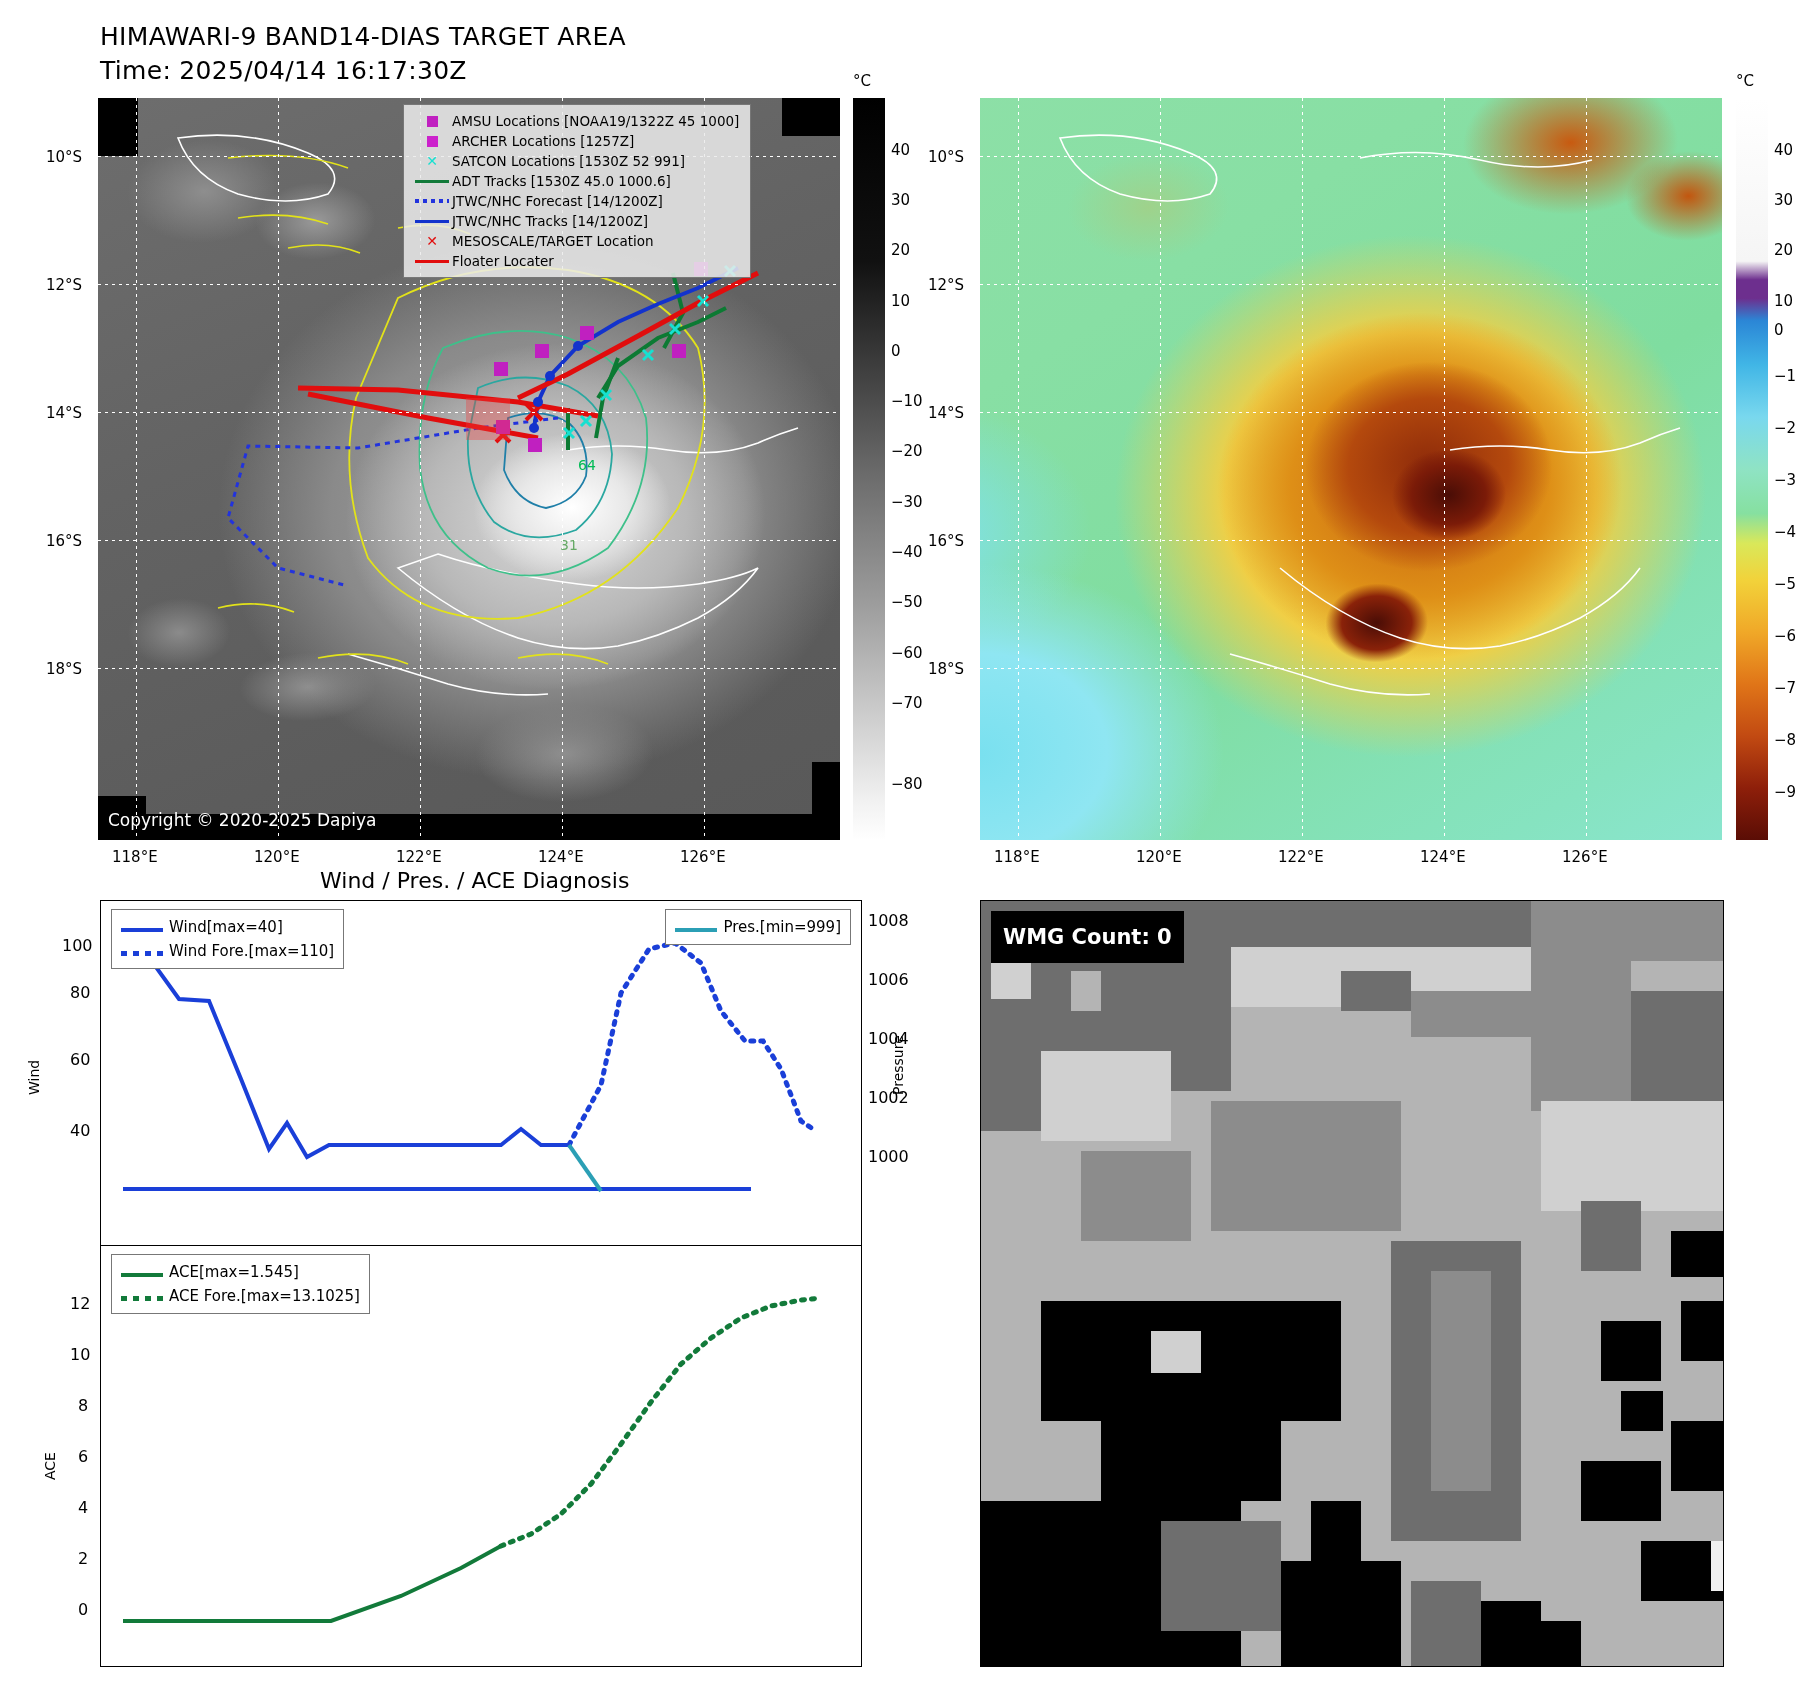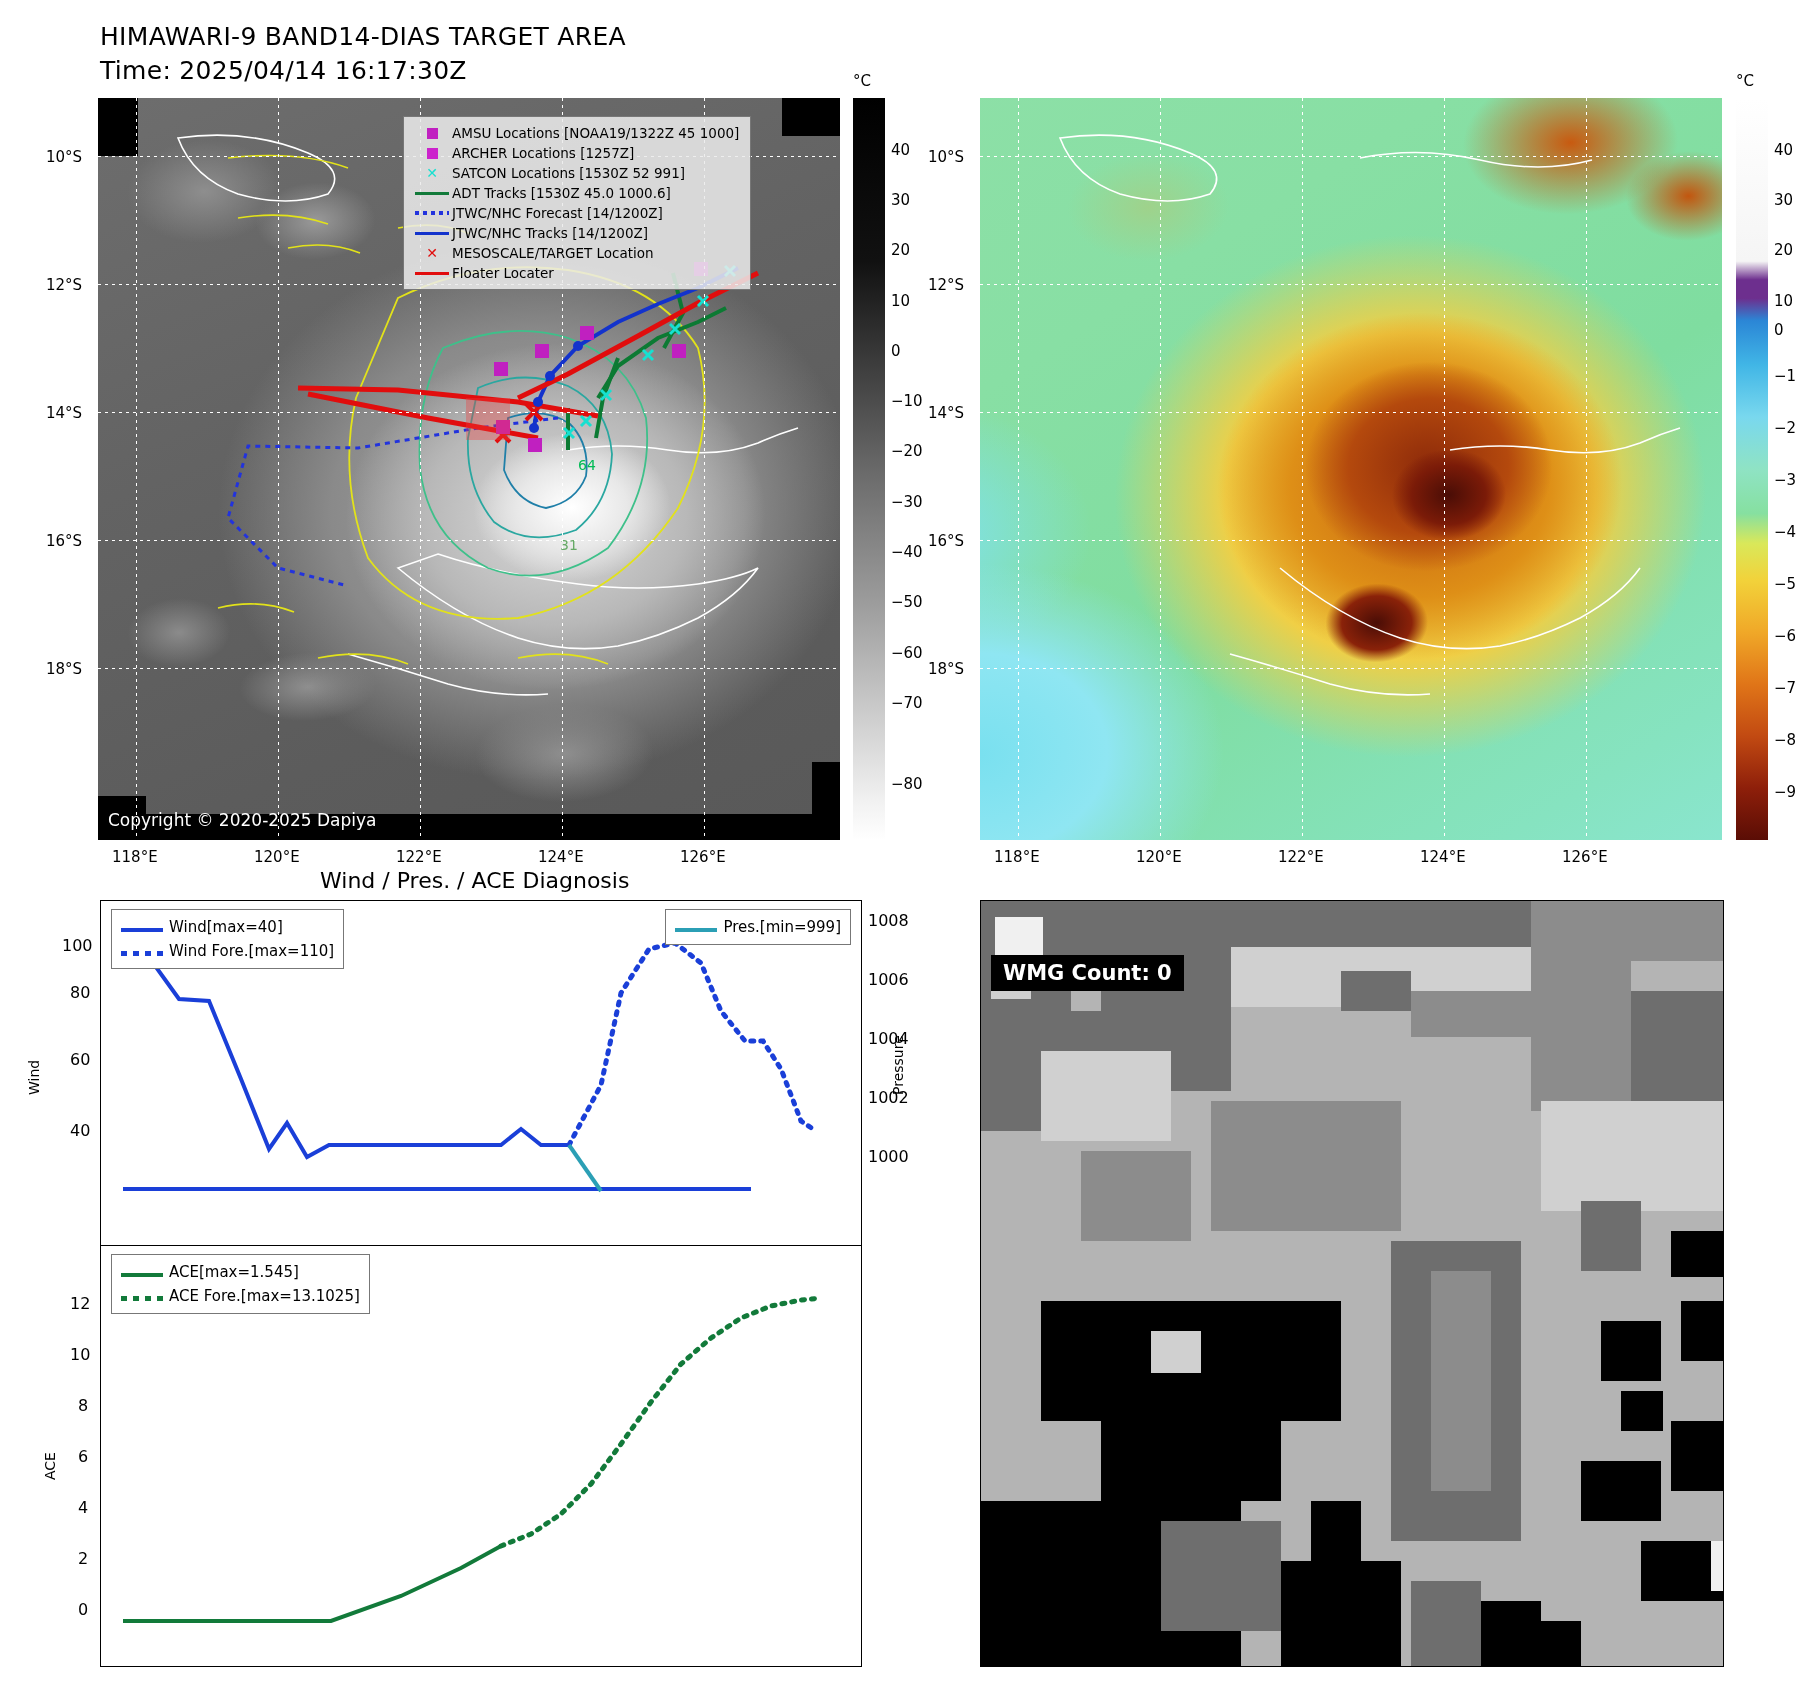--- a/index.html
+++ b/index.html
@@ -26,21 +26,21 @@
       radial-gradient(ellipse 80px 40px at 30% 75%, #8f8f8f 0%, rgba(80,80,80,0) 75%),
       radial-gradient(ellipse 100px 55px at 60% 84%, #909090 0%, rgba(80,80,80,0) 78%),
       linear-gradient(160deg,#6f6f6f 0%,#636363 40%,#5c5c5c 70%,#585858 100%);
      transform:rotate(-2.2deg) scale(1.14);}
   .blackcorner{position:absolute;background:#000;}
   .p1-grid{position:absolute;inset:0;}
   .p1-grid .v,.p1-grid .h{position:absolute;background:rgba(255,255,255,.85);}
   .p1-grid .v{width:1px;height:100%;background-image:linear-gradient(to bottom,#fff 50%,transparent 50%);background-size:1px 7px;background-color:transparent;}
   .p1-grid .h{height:1px;width:100%;background-image:linear-gradient(to right,#fff 50%,transparent 50%);background-size:7px 1px;background-color:transparent;}
   .copyright{position:absolute;left:10px;bottom:10px;color:#fff;font-size:17px;font-weight:normal;}
-  .legendbox{position:absolute;left:305px;top:18px;width:330px;background:rgba(235,235,235,.86);border:1px solid #777;padding:6px 8px;font-size:13.5px;}
+  .legendbox{position:absolute;left:305px;top:6px;width:330px;background:rgba(235,235,235,.86);border:1px solid #777;padding:6px 8px;font-size:13.5px;}
   .legendbox .row{display:flex;align-items:center;height:20px;}
   .legendbox .sw{width:40px;flex:0 0 40px;display:flex;align-items:center;justify-content:center;}
   .sq{width:11px;height:11px;background:#c020c0;display:inline-block;}
   .sq.m{background:#cc22cc;}
   .xx{color:#16e0d0;font-weight:bold;font-size:14px;}
   .ln{width:34px;height:3px;display:inline-block;}
   .ln.green{background:#127a3a;}
   .ln.bluedot{background:repeating-linear-gradient(to right,#2233dd 0 4px,transparent 4px 8px);height:4px;}
   .ln.blue{background:#1333cc;}
   .ln.red{background:#e10d0d;}
@@ -87,21 +87,21 @@
   .sl.bluedot{background:repeating-linear-gradient(to right,#1a3fd8 0 6px,transparent 6px 12px);height:5px;}
   .sl.teal{background:#2b9fb5;}
   .sl.green{background:#127a3a;}
   .sl.greendot{background:repeating-linear-gradient(to right,#127a3a 0 6px,transparent 6px 12px);height:5px;}
   .ylab{position:absolute;font-size:14px;transform:rotate(-90deg);transform-origin:left top;white-space:nowrap;}
   .ytick{position:absolute;font-size:16px;transform:translateY(-50%);}
 
   
   #panel4{position:absolute;left:900px;top:880px;width:897px;height:810px;}
   #wmg-plot{position:absolute;left:80px;top:20px;width:742px;height:765px;border:1.5px solid #000;background:#b4b4b4;overflow:hidden;}
-  .wmg-badge{position:absolute;left:10px;top:10px;background:#000;color:#fff;font-size:21px;font-weight:bold;padding:6px 12px;z-index:5;margin-top:44px;}
+  .wmg-badge{position:absolute;left:10px;top:10px;background:#000;color:#fff;font-size:21px;font-weight:bold;padding:14px 12px;z-index:5;}
   .blk{position:absolute;background:#000;}
   .dkg{position:absolute;background:#6e6e6e;}
   .mdg{position:absolute;background:#8c8c8c;}
   .ltg{position:absolute;background:#d0d0d0;}
   .wht{position:absolute;background:#f0f0f0;}
 </style>
 </head>
 <body>
 
 <div class="page">

